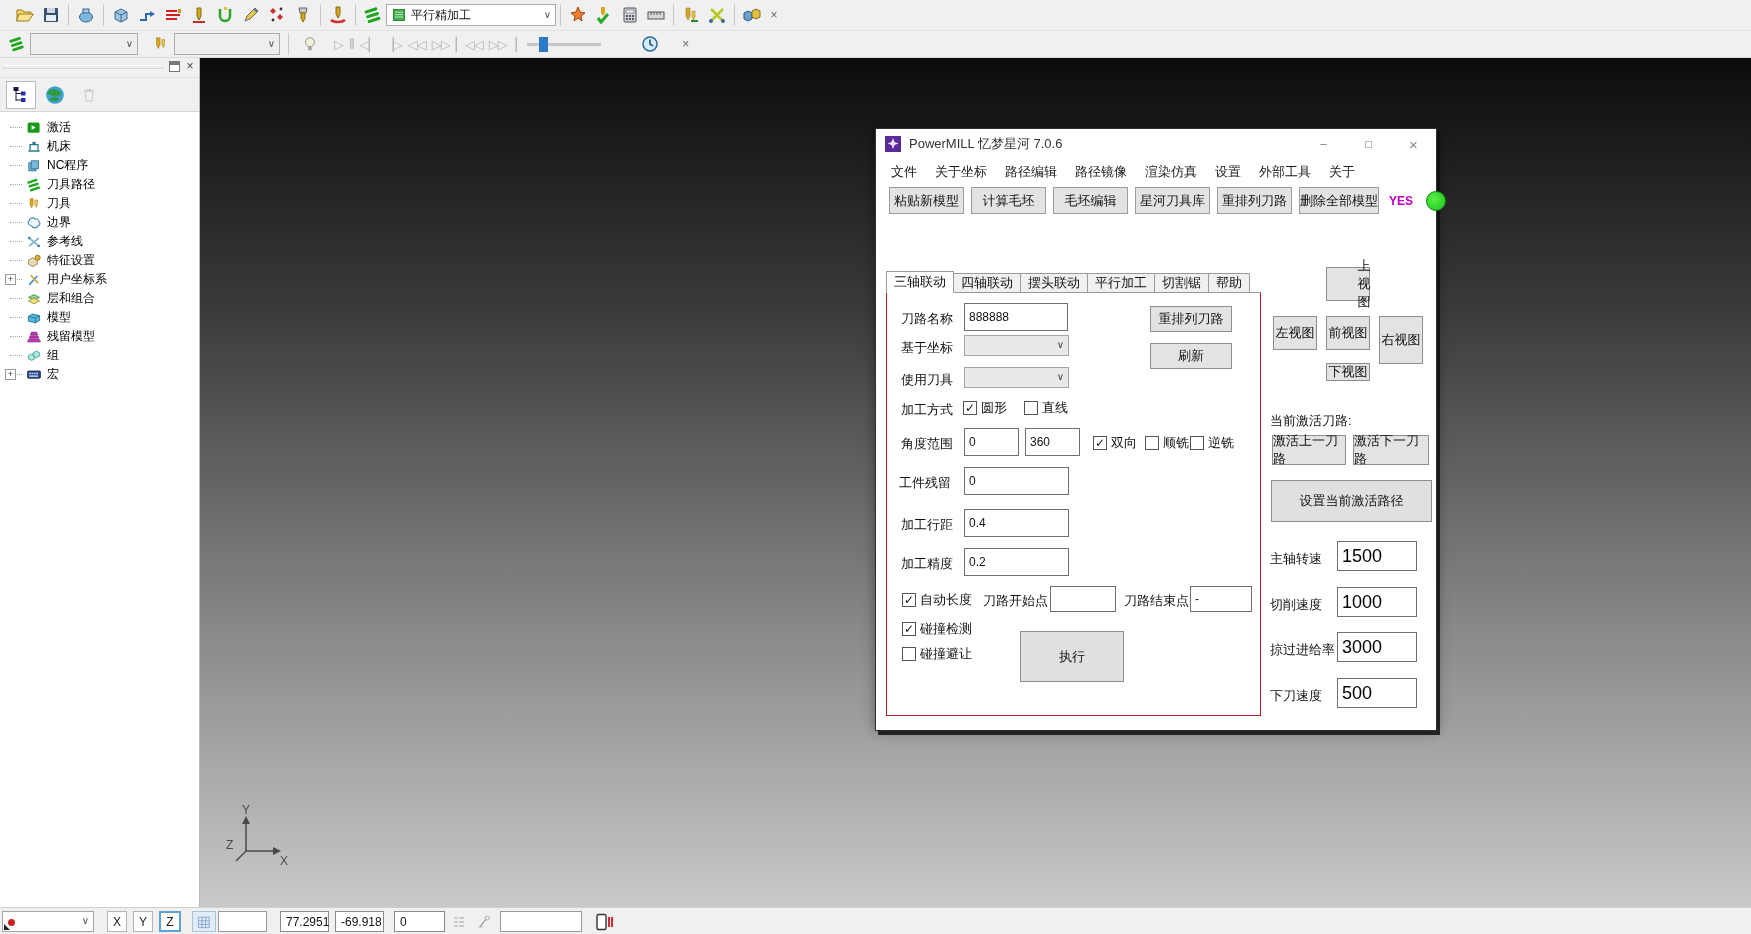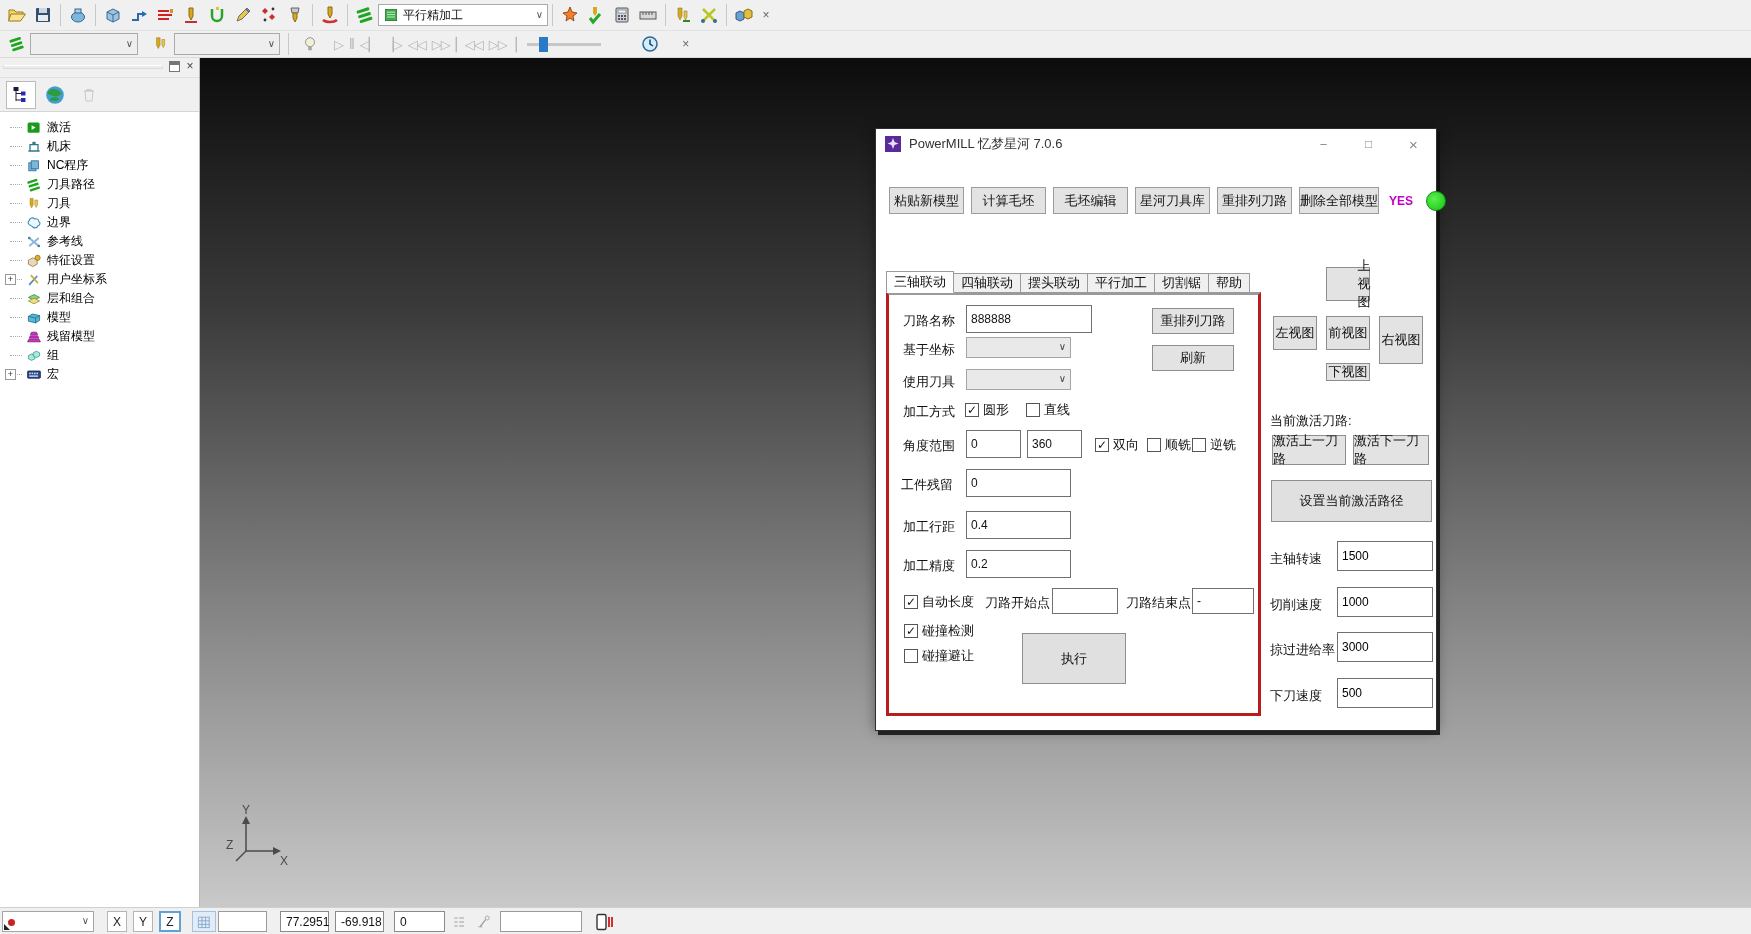--- a/index.html
+++ b/index.html
@@ -1,21 +1,21 @@
 <!DOCTYPE html>
 <html><head>
 <meta charset="utf-8">
 <style>
   html,body{margin:0;padding:0;background:#9a9a9a;}
   *{box-sizing:border-box;font-family:"Liberation Sans","DejaVu Sans",sans-serif;}
   .screen{position:relative;width:1751px;height:934px;background:#f0f0f0;overflow:hidden;}
 
   
   .tb{position:absolute;left:0;width:100%;background:#f0f0f0;display:flex;align-items:center;}
-  .tb1{top:0;height:31px;border-bottom:1px solid #e3e3e3;padding-left:4px;}
+  .tb1{top:0;height:31px;border-bottom:1px solid #e3e3e3;padding-left:12px;}
   .tb2{top:31px;height:27px;border-bottom:1px solid #dadada;padding-left:4px;}
   .tbtn{width:26px;height:24px;display:inline-flex;align-items:center;justify-content:center;flex:0 0 auto;}
   .sep{width:1px;height:22px;background:#c9c9c9;margin:0 4px;flex:0 0 auto;}
   .ico{display:inline-block;line-height:0;}
   .combo{height:22px;background:#fff;border:1px solid #ababab;display:inline-flex;align-items:center;font-size:12px;color:#111;position:relative;padding:0 18px 0 4px;flex:0 0 auto;}
   .combo .chev{position:absolute;right:4px;top:4px;color:#555;font-size:10px;line-height:12px;}
   .combo.gray{background:#eee;}
   .chev::before{content:"\2228";}
   .xbtn{color:#666;font-size:12px;width:18px;height:18px;display:inline-flex;align-items:center;justify-content:center;flex:0 0 auto;}
   .xbtn::before{content:"\00D7";}
@@ -72,31 +72,31 @@
   .brow .btn{width:75px;height:27px;}
   .brow .btn.w2{width:80px;}
   .magenta{color:#c400c4;font-weight:bold;}
   .yes-lbl{font-size:12px;align-self:center;margin-left:3px;}
   .green-dot{width:20px;height:20px;border-radius:50%;background:radial-gradient(circle at 7px 7px,#5af04a,#17c217);border:1px solid #118a11;align-self:center;margin-left:6px;}
   .conn-lbl{font-size:13px;align-self:center;margin-left:3px;}
   .tabs{position:absolute;left:10px;top:142px;display:flex;align-items:flex-end;height:22px;}
   .tab{height:20px;padding:0 7px;display:flex;align-items:center;background:#f0f0f0;border:1px solid #9a9a9a;border-left-width:0;font-size:13px;}
   .tab:first-child{border-left-width:1px;}
   .tab.active{background:#fff;height:22px;border-bottom:1px solid #fff;position:relative;z-index:2;}
-  .gbox{position:absolute;left:10px;top:163px;width:375px;height:424px;border:3px solid #b91c1c;border-top-color:#9a9a9a;background:#fff;}
+  .gbox{position:absolute;left:10px;top:163px;width:375px;height:424px;border:1px solid #b91c1c;border-top-color:#9a9a9a;background:#fff;}
   .flabel{position:absolute;font-size:13px;color:#111;white-space:nowrap;}
   .finput{position:absolute;border:1px solid #707070;background:#fff;font-size:12px;padding:0 4px;color:#111;}
   .fcombo{position:absolute;height:21px;background:#e9e9e9;border:1px solid #a5a5a5;}
   .fcombo .chev{position:absolute;right:4px;top:3px;color:#444;font-size:10px;}
   .cbrow{position:absolute;display:flex;align-items:center;gap:4px;font-size:13px;white-space:nowrap;}
   .cb{width:14px;height:14px;border:1px solid #555;background:#fff;display:inline-flex;align-items:center;justify-content:center;flex:0 0 auto;}
   .cb.on::before{content:"\2713";font-size:12px;font-weight:bold;color:#111;line-height:1;}
   .gbtn{position:absolute;background:#e3e3e3;border:1px solid #8e8e8e;display:flex;align-items:center;justify-content:center;font-size:13px;}
   .vlabel{position:absolute;font-size:13px;white-space:nowrap;}
-  .vinput{position:absolute;width:96px;height:30px;border:1px solid #707070;font-size:12px;padding:0 4px;}
+  .vinput{position:absolute;width:80px;height:30px;border:1px solid #707070;font-size:18px;padding:0 4px;}
 
   
   .statusbar{position:absolute;left:0;top:907px;width:100%;height:27px;background:#f0f0f0;border-top:1px solid #cfcfcf;}
   .sb{position:absolute;top:3px;height:21px;}
   .sb-combo{left:2px;width:92px;background:#fff;border:1px solid #a5a5a5;}
   .sb-combo .dot{position:absolute;left:5px;top:7px;width:7px;height:7px;border-radius:50%;background:#cc2222;}
   .sb-combo .chev{position:absolute;right:4px;top:3px;color:#555;font-size:10px;}
   .sb-combo .corner{position:absolute;left:1px;bottom:1px;width:0;height:0;border-left:6px solid #222;border-top:6px solid transparent;}
   .axis-btn{width:20px;background:#fff;border:1px solid #b5b5b5;display:flex;align-items:center;justify-content:center;font-size:12px;color:#222;}
   .axis-btn.sel{border:2px solid #5ea3d8;}
@@ -517,20 +517,30 @@
             <rect width="16" height="16" fill="#5a2a9a"></rect>
             <path d="M8 2 l1.5 4 4 1.5 -4 1.5 -1.5 4 -1.5-4 -4-1.5 4-1.5z" fill="#e8e0f8"></path>
           </svg></span>
       <span class="txt">PowerMILL 忆梦星河  7.0.6</span>
       <span class="caps">
         <span class="cap cap-min"></span>
         <span class="cap cap-max"></span>
         <span class="cap cap-close"></span>
       </span>
     </div>
+    <div class="dlg-menu">
+      <span>文件</span>
+      <span>关于坐标</span>
+      <span>路径编辑</span>
+      <span>路径镜像</span>
+      <span>渲染仿真</span>
+      <span>设置</span>
+      <span>外部工具</span>
+      <span>关于</span>
+    </div>
 
     <div class="brow" style="top:58px;">
       <span class="btn">粘贴新模型</span>
       <span class="btn">计算毛坯</span>
       <span class="btn">毛坯编辑</span>
       <span class="btn">星河刀具库</span>
       <span class="btn">重排列刀路</span>
       <span class="btn w2">删除全部模型</span>
       <span class="magenta yes-lbl">YES</span>
       <span class="green-dot"></span>
@@ -540,21 +550,21 @@
       <span class="tab active">三轴联动</span>
       <span class="tab">四轴联动</span>
       <span class="tab">摆头联动</span>
       <span class="tab">平行加工</span>
       <span class="tab">切割锯</span>
       <span class="tab">帮助</span>
     </div>
 
     <div class="gbox">
       <span class="flabel" style="left:14px;top:17px;">刀路名称</span>
-      <input class="finput" style="left: 77px; top: 10px; width: 126px; height: 28px;" value="888888">
+      <input class="finput" style="left: 77px; top: 10px; width: 104px; height: 28px;" value="888888">
       <span class="gbtn" style="left:263px;top:13px;width:82px;height:26px;">重排列刀路</span>
 
       <span class="flabel" style="left:14px;top:46px;">基于坐标</span>
       <div class="fcombo" style="left:77px;top:42px;width:105px;">
           <span class="chev"></span>
         </div>
       <span class="gbtn" style="left:263px;top:50px;width:82px;height:26px;">刷新</span>
 
       <span class="flabel" style="left:14px;top:78px;">使用刀具</span>
       <div class="fcombo" style="left:77px;top:74px;width:105px;">

